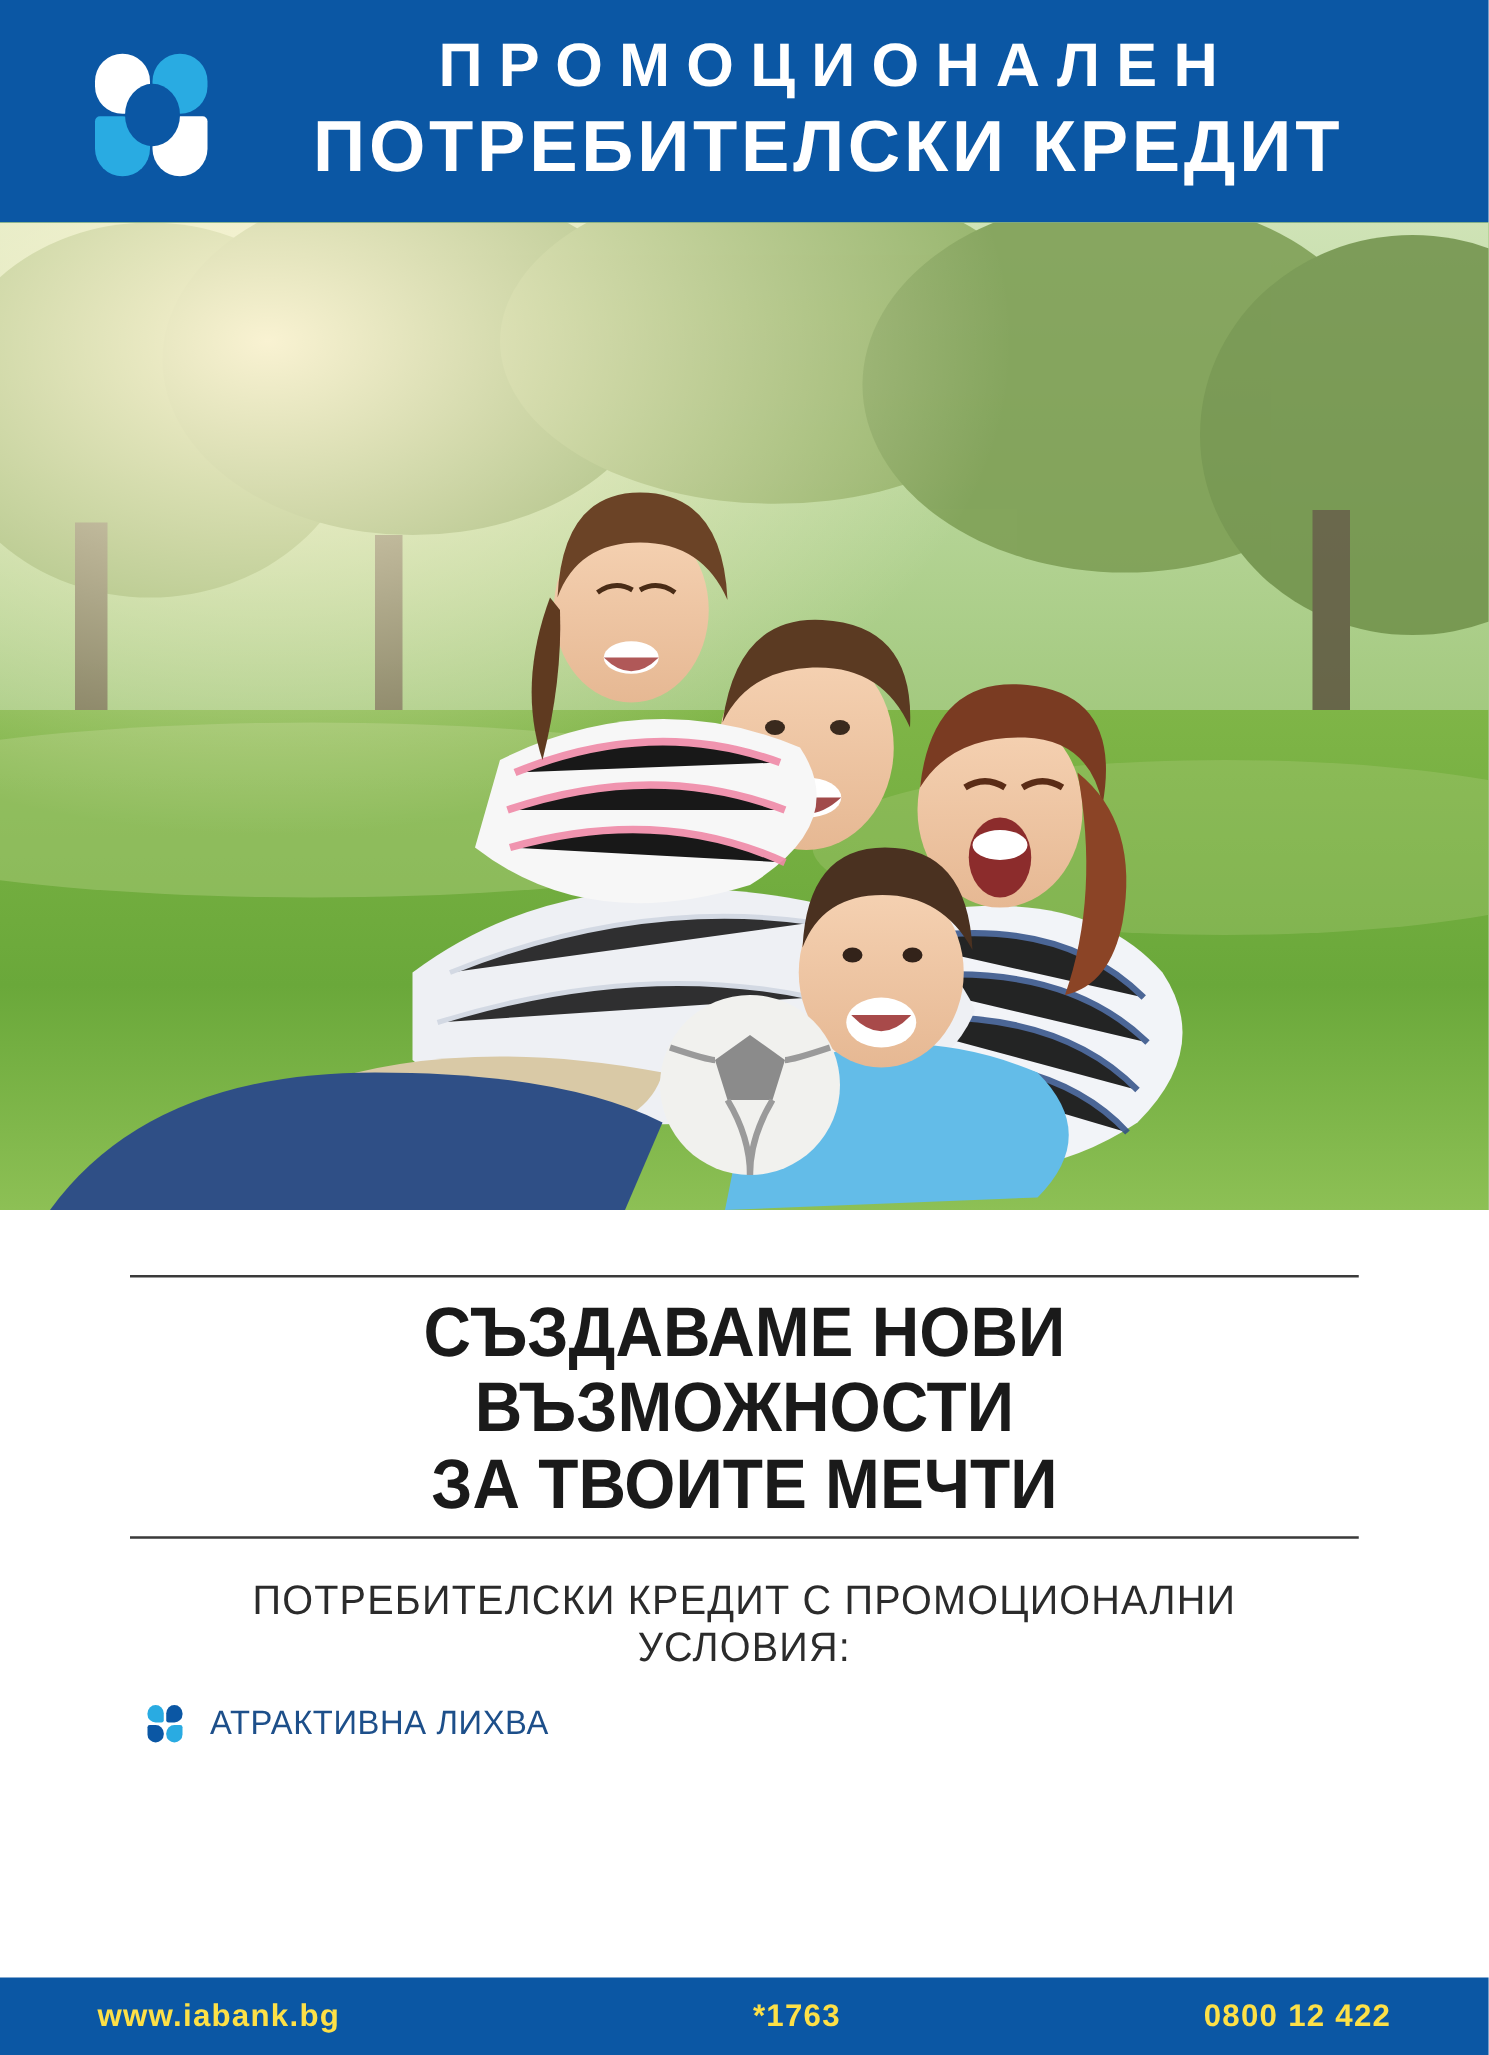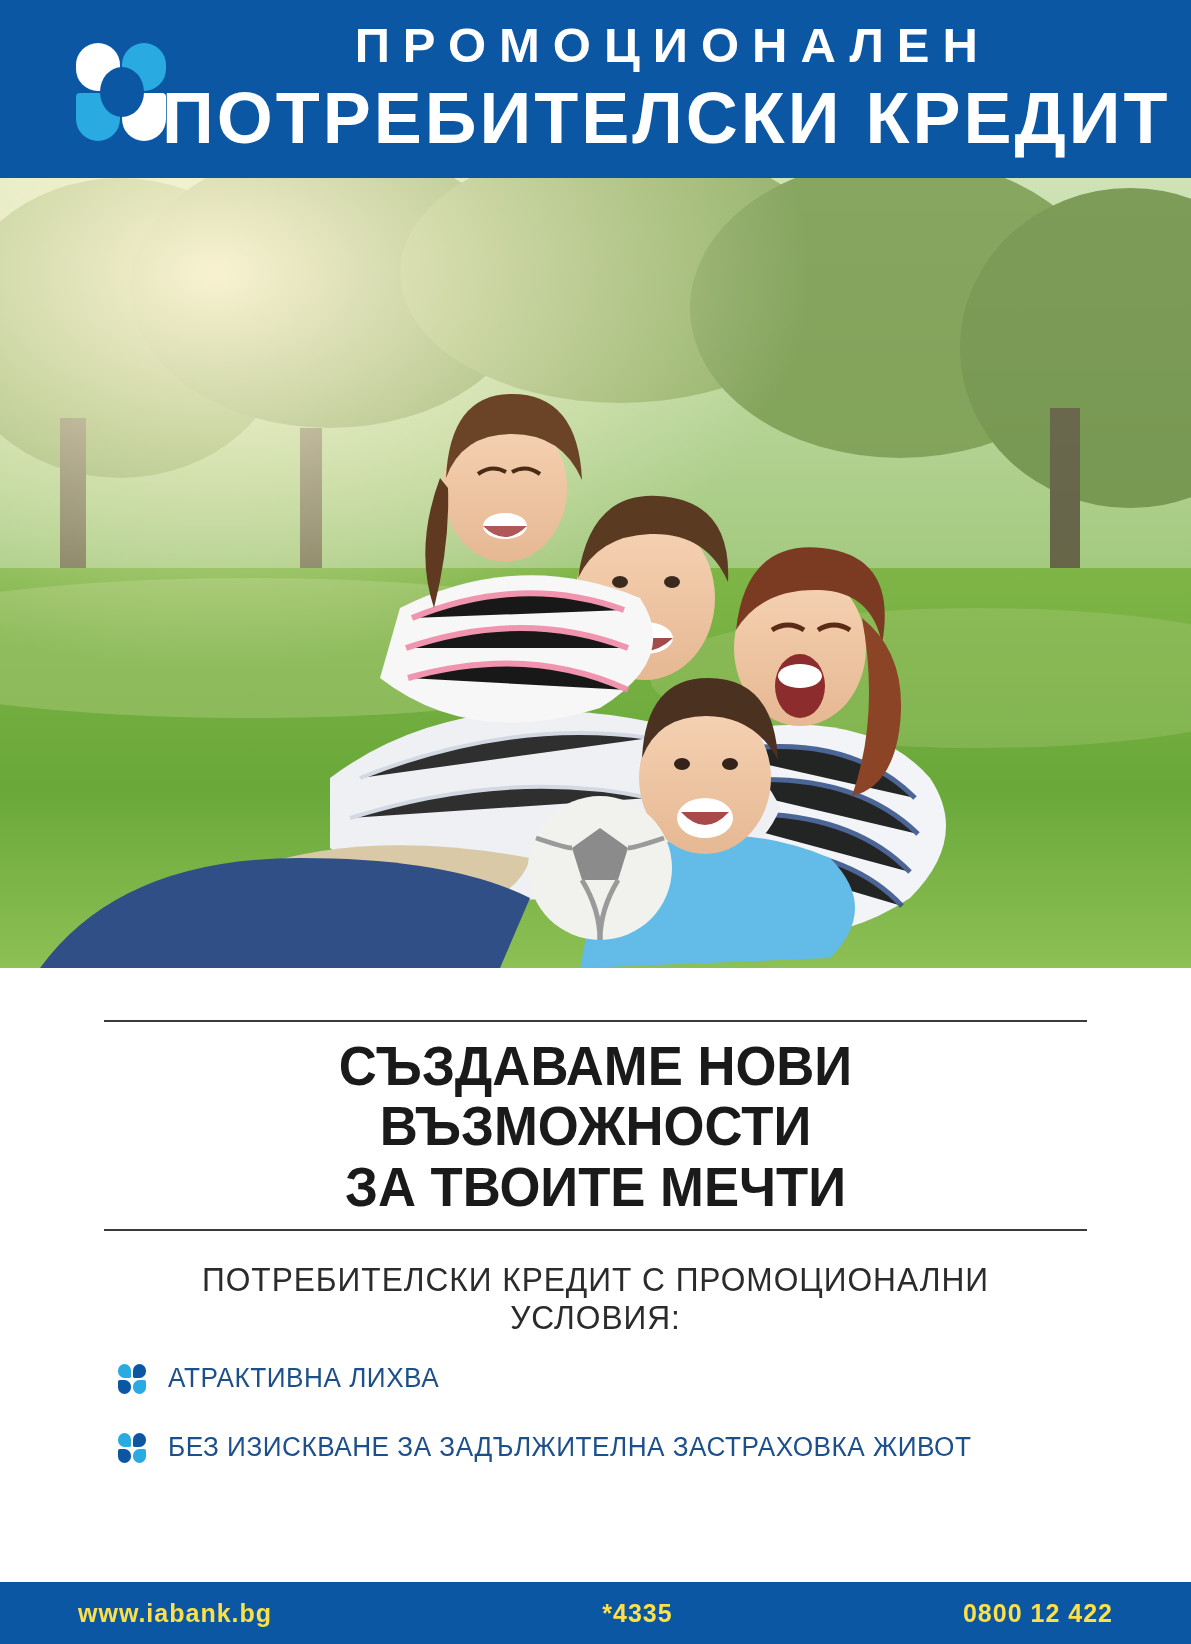--- a/index.html
+++ b/index.html
@@ -90,21 +90,21 @@
   }
   .header-line1 {
     font-size: 49px;
     font-weight: bold;
     letter-spacing: 13px;
     line-height: 1.05;
     white-space: nowrap;
     text-indent: 13px;
   }
   .header-line2 {
-    font-size: 72px;
+    font-size: 58px;
     font-weight: bold;
     letter-spacing: 3px;
     line-height: 1.08;
     white-space: nowrap;
     margin-top: 8px;
   }
 
   
   .photo {
     position: relative;
@@ -343,31 +343,22 @@
     <div class="bullets">
       <div class="bullet">
         <span class="bullet-icon">
           <i class="p1"></i>
             <i class="p2"></i>
             <i class="p3"></i>
             <i class="p4"></i>
         </span>
         <span class="bullet-text">АТРАКТИВНА ЛИХВА</span>
       </div>
-      <div class="bullet">
-        <span class="bullet-icon">
-          <i class="p1"></i>
-            <i class="p2"></i>
-            <i class="p3"></i>
-            <i class="p4"></i>
-        </span>
-        <span class="bullet-text">БЕЗ ИЗИСКВАНЕ ЗА ЗАДЪЛЖИТЕЛНА ЗАСТРАХОВКА ЖИВОТ</span>
-      </div>
     </div>
   </div>
 
   <div class="footer">
     <span>www.iabank.bg</span>
-    <span class="mid">*4335</span>
+    <span class="mid">*1763</span>
     <span>0800 12 422</span>
   </div>
 
 </div>
 
 </body></html>

